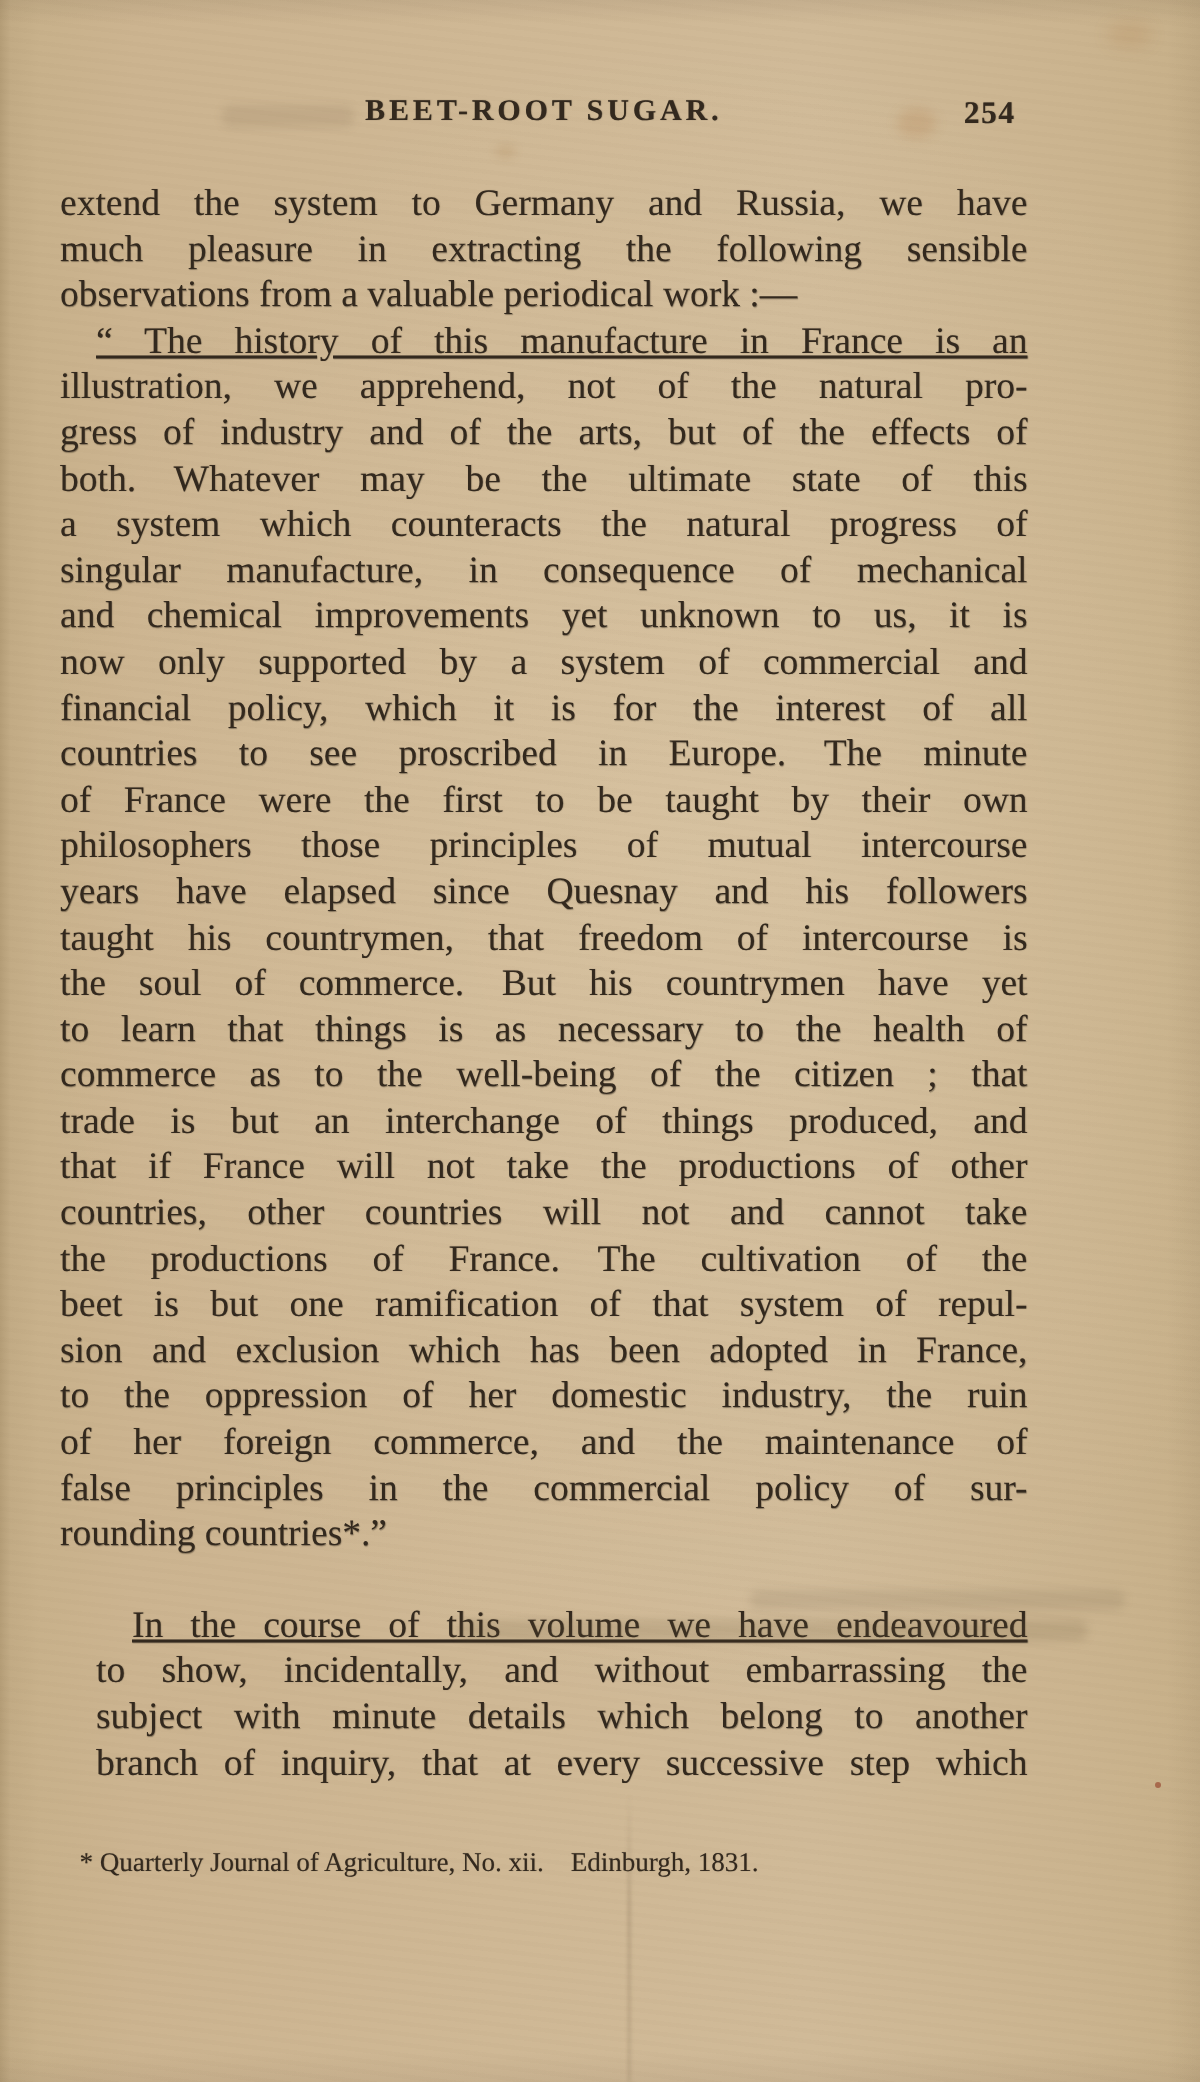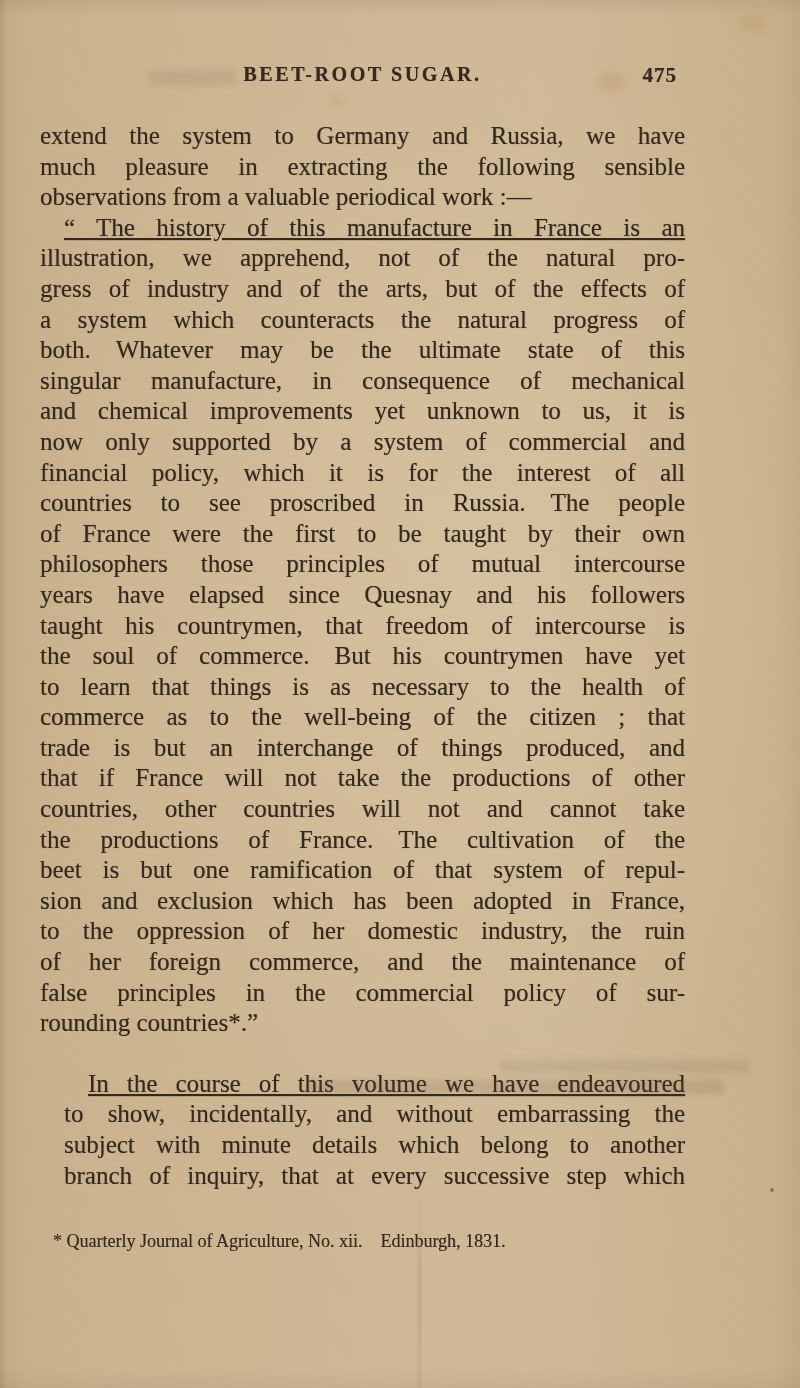--- a/index.html
+++ b/index.html
@@ -66,40 +66,40 @@
   .stain-c{left:770px;top:1188px;width:4px;height:4px;background:rgba(140,45,25,0.55);filter:blur(0.4px);}
   .stain-d{left:330px;top:96px;width:14px;height:10px;background:rgba(150,95,45,0.12);filter:blur(3px);}
 </style>
 </head>
 <body>
 
 <div class="page" style="--paper: #ccb490; --paper-edge: #b49d77; --ink: #33291e;">
 
   <div class="running-header">
     <div class="header-title">BEET-ROOT SUGAR.</div>
-    <div class="page-number">475</div>
+    <div class="page-number">254</div>
   </div>
 
   <span class="ghost ghost-header"></span>
 
   <div class="text-block">
       <div class="paragraph">
         <div class="line stretch">extend the system to Germany and Russia, we have</div>
         <div class="line stretch">much pleasure in extracting the following sensible</div>
         <div class="line">observations from a valuable periodical work :—</div>
         <div class="line stretch indent">“ The history of this manufacture in France is an</div>
         <div class="line stretch">illustration, we apprehend, not of the natural pro-</div>
         <div class="line stretch">gress of industry and of the arts, but of the effects of</div>
+        <div class="line stretch">both.  Whatever may be the ultimate state of this</div>
         <div class="line stretch">a system which counteracts the natural progress of</div>
-        <div class="line stretch">both.  Whatever may be the ultimate state of this</div>
         <div class="line stretch">singular manufacture, in consequence of mechanical</div>
         <div class="line stretch">and chemical improvements yet unknown to us, it is</div>
         <div class="line stretch">now only supported by a system of commercial and</div>
         <div class="line stretch">financial policy, which it is for the interest of all</div>
-        <div class="line stretch">countries to see proscribed in Russia.  The people</div>
+        <div class="line stretch">countries to see proscribed in Europe.  The minute</div>
         <div class="line stretch">of France were the first to be taught by their own</div>
         <div class="line stretch">philosophers those principles of mutual intercourse</div>
         <div class="line stretch">years have elapsed since Quesnay and his followers</div>
         <div class="line stretch">taught his countrymen, that freedom of intercourse is</div>
         <div class="line stretch">the soul of commerce.  But his countrymen have yet</div>
         <div class="line stretch">to learn that things is as necessary to the health of</div>
         <div class="line stretch">commerce as to the well-being of the citizen ; that</div>
         <div class="line stretch">trade is but an interchange of things produced, and</div>
         <div class="line stretch">that if France will not take the productions of other</div>
         <div class="line stretch">countries, other countries will not and cannot take</div>

